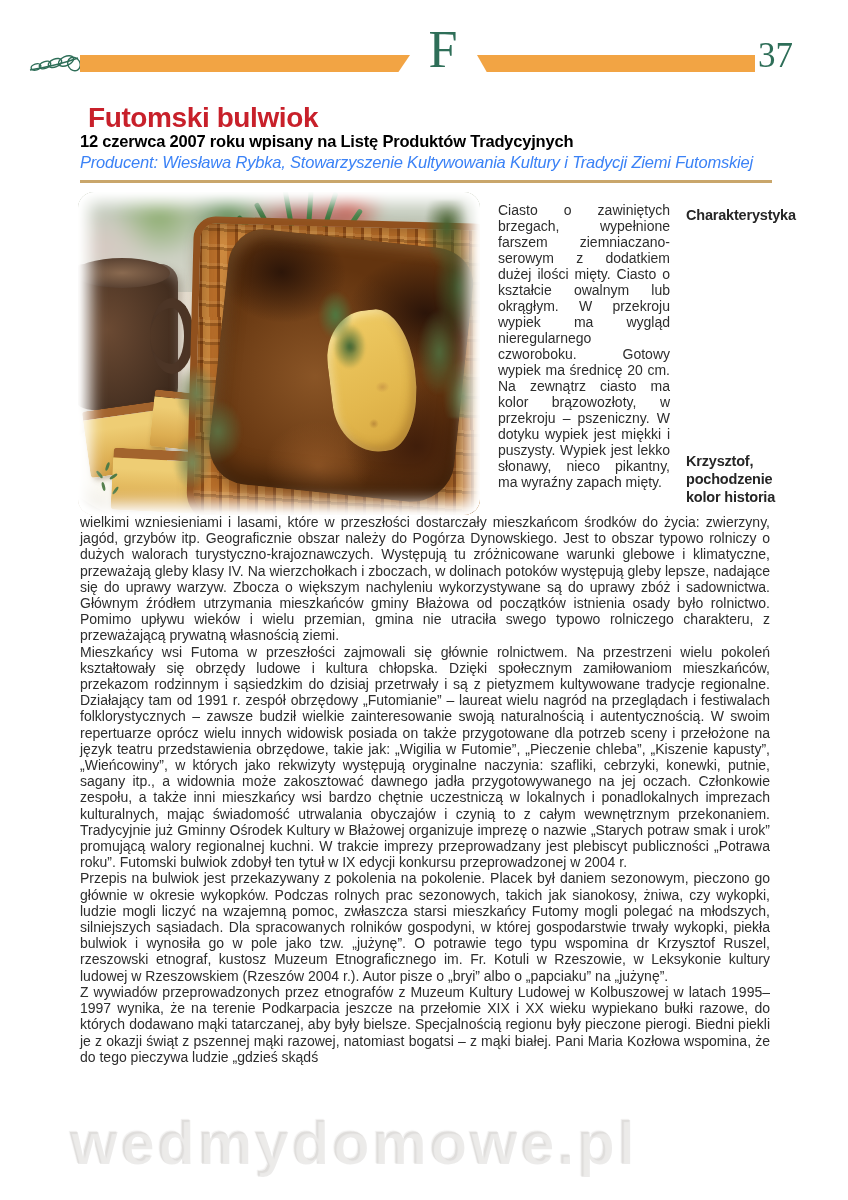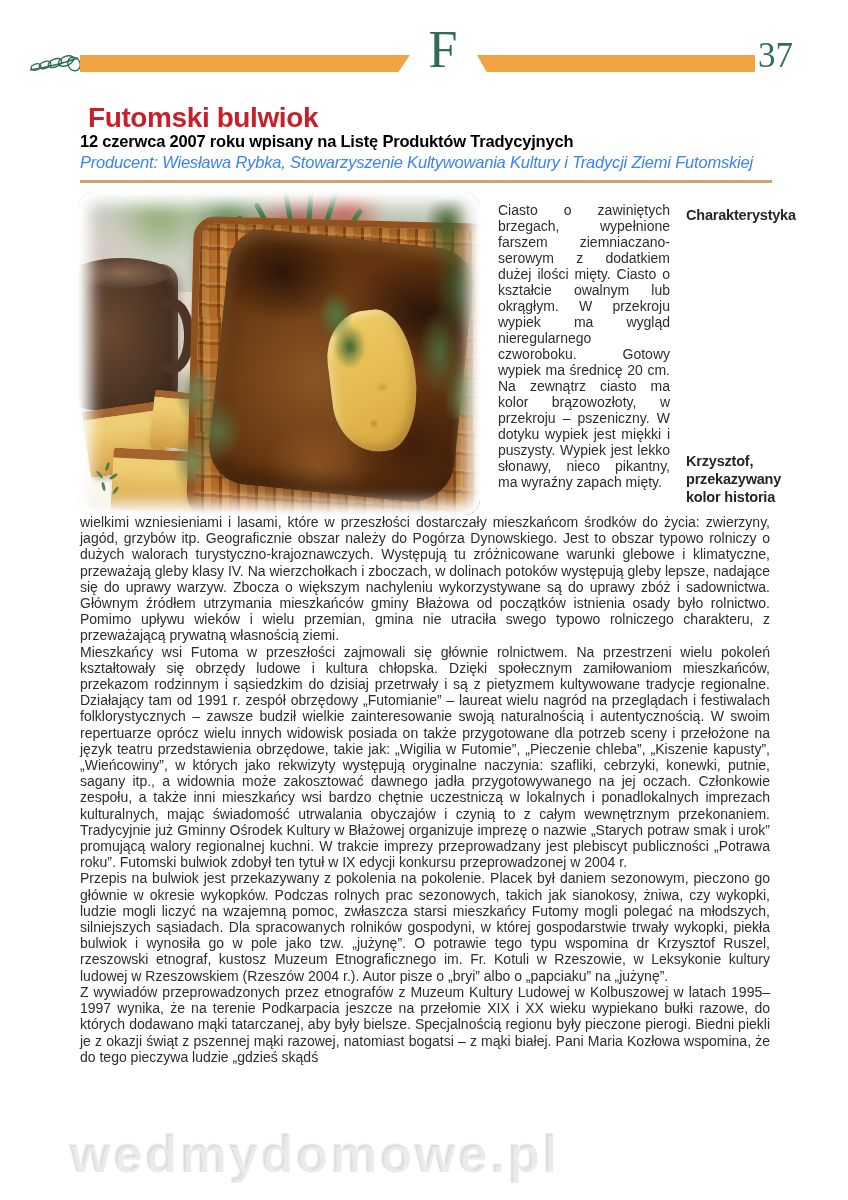--- a/index.html
+++ b/index.html
@@ -50,24 +50,24 @@
   .bodytext{
     left:80px;top:514px;width:690px;
     font-size:14px;line-height:16.2px;text-align:justify;color:#2d2d2d;
   }
   .bodytext p{margin:0;}
   .bodytext .it{}
 
   
   .watermark{
     left:70px;top:1108px;width:760px;
-    font-size:52px;font-weight:bold;letter-spacing:3px;
+    font-size:61px;font-weight:bold;letter-spacing:3px;
     color:rgba(150,145,138,0.18);
     text-shadow:2px 2px 1px rgba(255,255,255,0.95), -1px -1px 1px rgba(120,115,110,0.12);
-    pointer-events:none;white-space:nowrap;margin-top:16px;
+    pointer-events:none;white-space:nowrap;
   }
 
   
   .photo{
     left:78px;top:192px;width:402px;height:323px;
     border-radius:16px;overflow:hidden;background:#f1ece1;
   }
   .photo *{position:absolute;}
   .ph-topstrip{
     left:-12px;top:-14px;width:426px;height:128px;
@@ -252,21 +252,21 @@
   </div>
   <div class="ph-edge"></div>
 </div>
 
 <div class="abs col">
   <p>Ciasto o zawiniętych brzegach, wypełnione farszem ziemniaczano-serowym z dodatkiem dużej ilości mięty. Ciasto o kształcie owalnym lub okrągłym. W przekroju wypiek ma wygląd nieregularnego czworoboku. Gotowy wypiek ma średnicę 20 cm. Na zewnątrz ciasto ma kolor brązowozłoty, w przekroju – pszeniczny. W dotyku wypiek jest miękki i puszysty. Wypiek jest lekko słonawy, nieco pikantny, ma wyraźny zapach mięty.</p>
 </div>
 <div class="abs mlabel one">Charakterystyka</div>
 <div class="abs mlabel two">
   <div>Krzysztof,</div>
-  <div>przekazywany</div>
+  <div>pochodzenie</div>
   <div>kolor historia</div>
 </div>
 
 <div class="abs bodytext">
   <p>wielkimi wzniesieniami i lasami, które w przeszłości dostarczały mieszkańcom środków do życia: zwierzyny, jagód, grzybów itp. Geograficznie obszar należy do Pogórza Dynowskiego. Jest to obszar typowo rolniczy o dużych walorach turystyczno-krajoznawczych. Występują tu zróżnicowane warunki glebowe i klimatyczne, przeważają gleby klasy IV. Na wierzchołkach i zboczach, w dolinach potoków występują gleby lepsze, nadające się do uprawy warzyw. Zbocza o większym nachyleniu wykorzystywane są do uprawy zbóż i sadownictwa. Głównym źródłem utrzymania mieszkańców gminy Błażowa od początków istnienia osady było rolnictwo. Pomimo upływu wieków i wielu przemian, gmina nie utraciła swego typowo rolniczego charakteru, z przeważającą prywatną własnością ziemi.</p>
   <p>Mieszkańcy wsi Futoma w przeszłości zajmowali się głównie rolnictwem. Na przestrzeni wielu pokoleń kształtowały się obrzędy ludowe i kultura chłopska. Dzięki społecznym zamiłowaniom mieszkańców, przekazom rodzinnym i sąsiedzkim do dzisiaj przetrwały i są z pietyzmem kultywowane tradycje regionalne. Działający tam od 1991 r. zespół obrzędowy „Futomianie” – laureat wielu nagród na przeglądach i festiwalach folklorystycznych – zawsze budził wielkie zainteresowanie swoją naturalnością i autentycznością. W swoim repertuarze oprócz wielu innych widowisk posiada on także przygotowane dla potrzeb sceny i przełożone na język teatru przedstawienia obrzędowe, takie jak: „Wigilia w Futomie”, „Pieczenie chleba”, „Kiszenie kapusty”, „Wieńcowiny”, w których jako rekwizyty występują oryginalne naczynia: szafliki, cebrzyki, konewki, putnie, sagany itp., a widownia może zakosztować dawnego jadła przygotowywanego na jej oczach. Członkowie zespołu, a także inni mieszkańcy wsi bardzo chętnie uczestniczą w lokalnych i ponadlokalnych imprezach kulturalnych, mając świadomość utrwalania obyczajów i czynią to z całym wewnętrznym przekonaniem. Tradycyjnie już Gminny Ośrodek Kultury w Błażowej organizuje imprezę o nazwie „Starych potraw smak i urok” promującą walory regionalnej kuchni. W trakcie imprezy przeprowadzany jest plebiscyt publiczności „Potrawa roku”. Futomski bulwiok zdobył ten tytuł w IX edycji konkursu przeprowadzonej w 2004 r.</p>
   <p><span>Przepis na bulwiok jest przekazywany z pokolenia na pokolenie. Placek był daniem sezonowym, pieczono go głównie w okresie wykopków. Podczas rolnych prac sezonowych, takich jak sianokosy, żniwa, czy wykopki, ludzie mogli liczyć na wzajemną pomoc, zwłaszcza starsi mieszkańcy Futomy mogli polegać na młodszych, silniejszych sąsiadach. Dla spracowanych rolników gospodyni, w której gospodarstwie trwały wykopki, piekła bulwiok i wynosiła go w pole jako tzw. „jużynę”. O potrawie tego typu wspomina dr Krzysztof Ruszel, rzeszowski etnograf, kustosz Muzeum Etnograficznego im. Fr. Kotuli w Rzeszowie, w </span><span class="it">Leksykonie kultury ludowej w Rzeszowskiem</span><span> (Rzeszów 2004 r.). Autor pisze o „bryi” albo o „papciaku” na „jużynę”.</span></p>
   <p>Z wywiadów przeprowadzonych przez etnografów z Muzeum Kultury Ludowej w Kolbuszowej w latach 1995–1997 wynika, że na terenie Podkarpacia jeszcze na przełomie XIX i XX wieku wypiekano bułki razowe, do których dodawano mąki tatarczanej, aby były bielsze. Specjalnością regionu były pieczone pierogi. Biedni piekli je z okazji świąt z pszennej mąki razowej, natomiast bogatsi – z mąki białej. Pani Maria Kozłowa wspomina, że do tego pieczywa ludzie „gdzieś skądś</p>
 </div>
 

